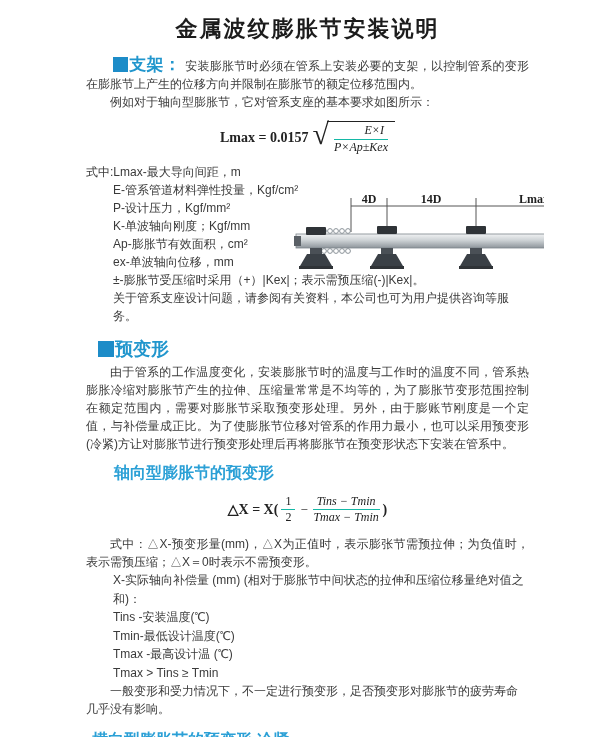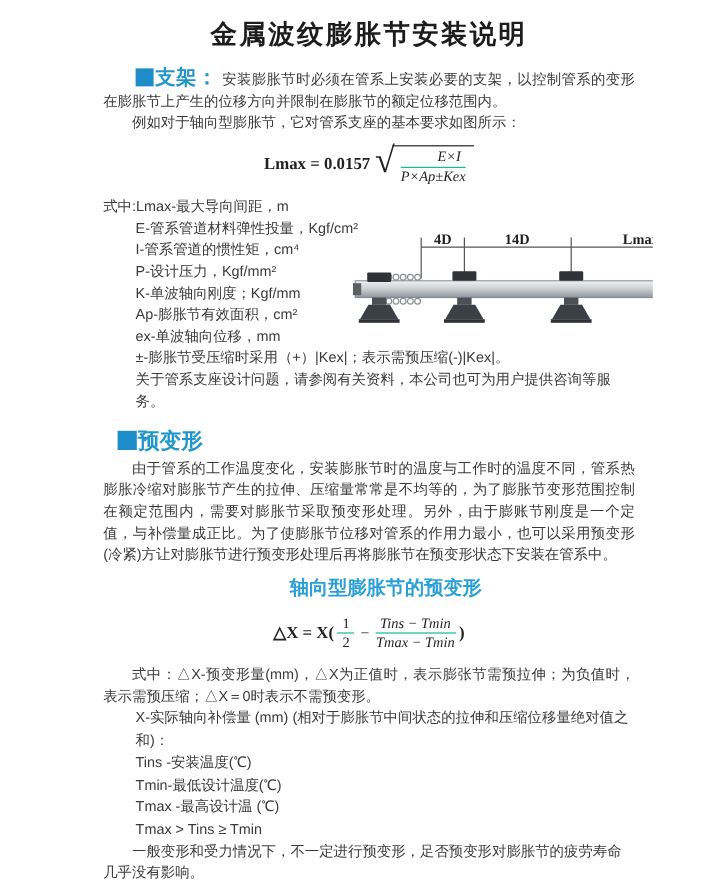--- a/index.html
+++ b/index.html
@@ -50,21 +50,21 @@
     padding-left:12px;
   }
   .sec2 .sq{width:16px;height:16px;vertical-align:-2px;}
   .sub-head{
     color:#2ba0d6;
     font-weight:bold;
     font-size:16px;
     margin:10px 0 4px 0;
     line-height:20px;
   }
-  .sub-head.axial{margin-left:28px;text-align:center;}
+  .sub-head.axial{margin-left:28px;}
   .sub-head.lateral{margin-left:6px; margin-top:12px;}
   .defs{margin-top:2px;}
   .def-line{line-height:18px;}
   .def-line.ind{padding-left:27px;}
   .lines .line{line-height:18.5px; padding-left:27px;}
   
   .formula{
     text-align:center;
     font-family:"Liberation Serif",serif;
     color:#222;
@@ -123,21 +123,20 @@
         <span class="radicand"><span class="frac ital">
             <span class="num">E×I</span>
             <span class="den">P×Ap±Kex</span>
           </span></span>
       </span>
   </div>
 
   <div class="defs">
     <div class="def-line">式中:Lmax-最大导向间距，m</div>
     <div class="def-line ind">E-管系管道材料弹性投量，Kgf/cm²</div>
-    <div class="def-line ind">I-管系管道的惯性矩，cm⁴</div>
     <div class="def-line ind">P-设计压力，Kgf/mm²</div>
     <div class="def-line ind">K-单波轴向刚度；Kgf/mm</div>
     <div class="def-line ind">Ap-膨胀节有效面积，cm²</div>
     <div class="def-line ind">ex-单波轴向位移，mm</div>
     <div class="def-line ind">±-膨胀节受压缩时采用（+）|Kex|；表示需预压缩(-)|Kex|。</div>
     <div class="def-line ind">关于管系支座设计问题，请参阅有关资料，本公司也可为用户提供咨询等服务。</div>
   </div>
 
   <svg class="diagram" viewBox="0 0 360 105" xmlns="http://www.w3.org/2000/svg">
     <defs>

